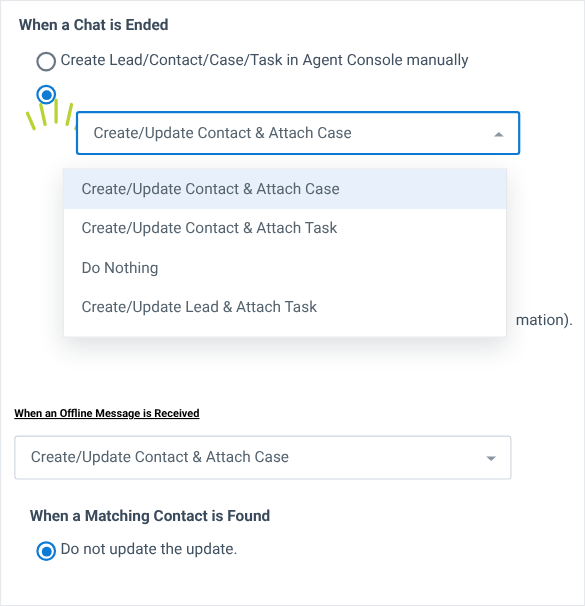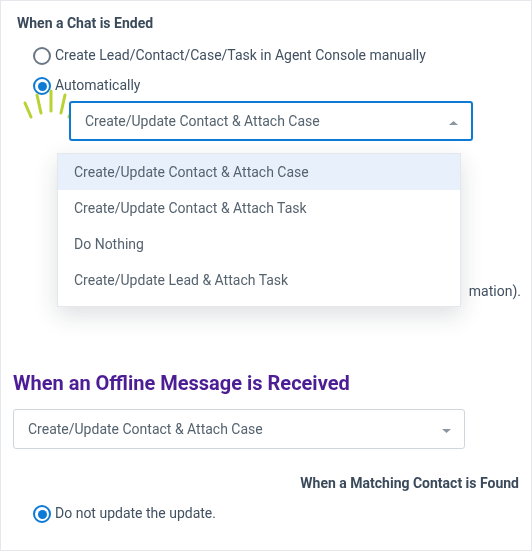--- a/index.html
+++ b/index.html
@@ -105,51 +105,50 @@
   .behind-text {
     position: absolute;
     right: 10px;
     top: 282px;
     color: #415161;
     font-size: 14px;
     text-align: right;
   }
   .sec2-title {
     font-weight: 700;
-    color: #4c1d95;
+    color: #000000;
     margin-top: 230px;
-    font-size: 20px;
+    font-size: 10px;
+    text-decoration: underline;
   }
   .select2-wrap {
     margin-top: 14px;
     width: 452px;
   }
   .sec3-title {
     font-weight: 700;
     color: #3a4a5b;
     margin: 26px 0 8px 14px;
     font-size: 14px;
-    text-align: right;
   }
 </style>
 </head>
 <body>
 
 <div class="panel">
 
   <div class="section-title">When a Chat is Ended</div>
 
   <div class="radio-row">
     <span class="radio"></span>
     <span>Create Lead/Contact/Case/Task in Agent Console manually</span>
   </div>
 
   <div class="radio-row">
     <span class="radio selected"></span>
-    <span>Automatically</span>
   </div>
 
   <svg class="burst" viewBox="0 0 52 40">
     <g stroke="#b7d334" stroke-width="3" stroke-linecap="round" fill="none">
       <line x1="8" y1="32" x2="2" y2="18"></line>
       <line x1="18" y1="28" x2="14" y2="10"></line>
       <line x1="28" y1="26" x2="28" y2="6"></line>
       <line x1="38" y1="28" x2="42" y2="10"></line>
       <line x1="46" y1="32" x2="52" y2="18"></line>
     </g>

